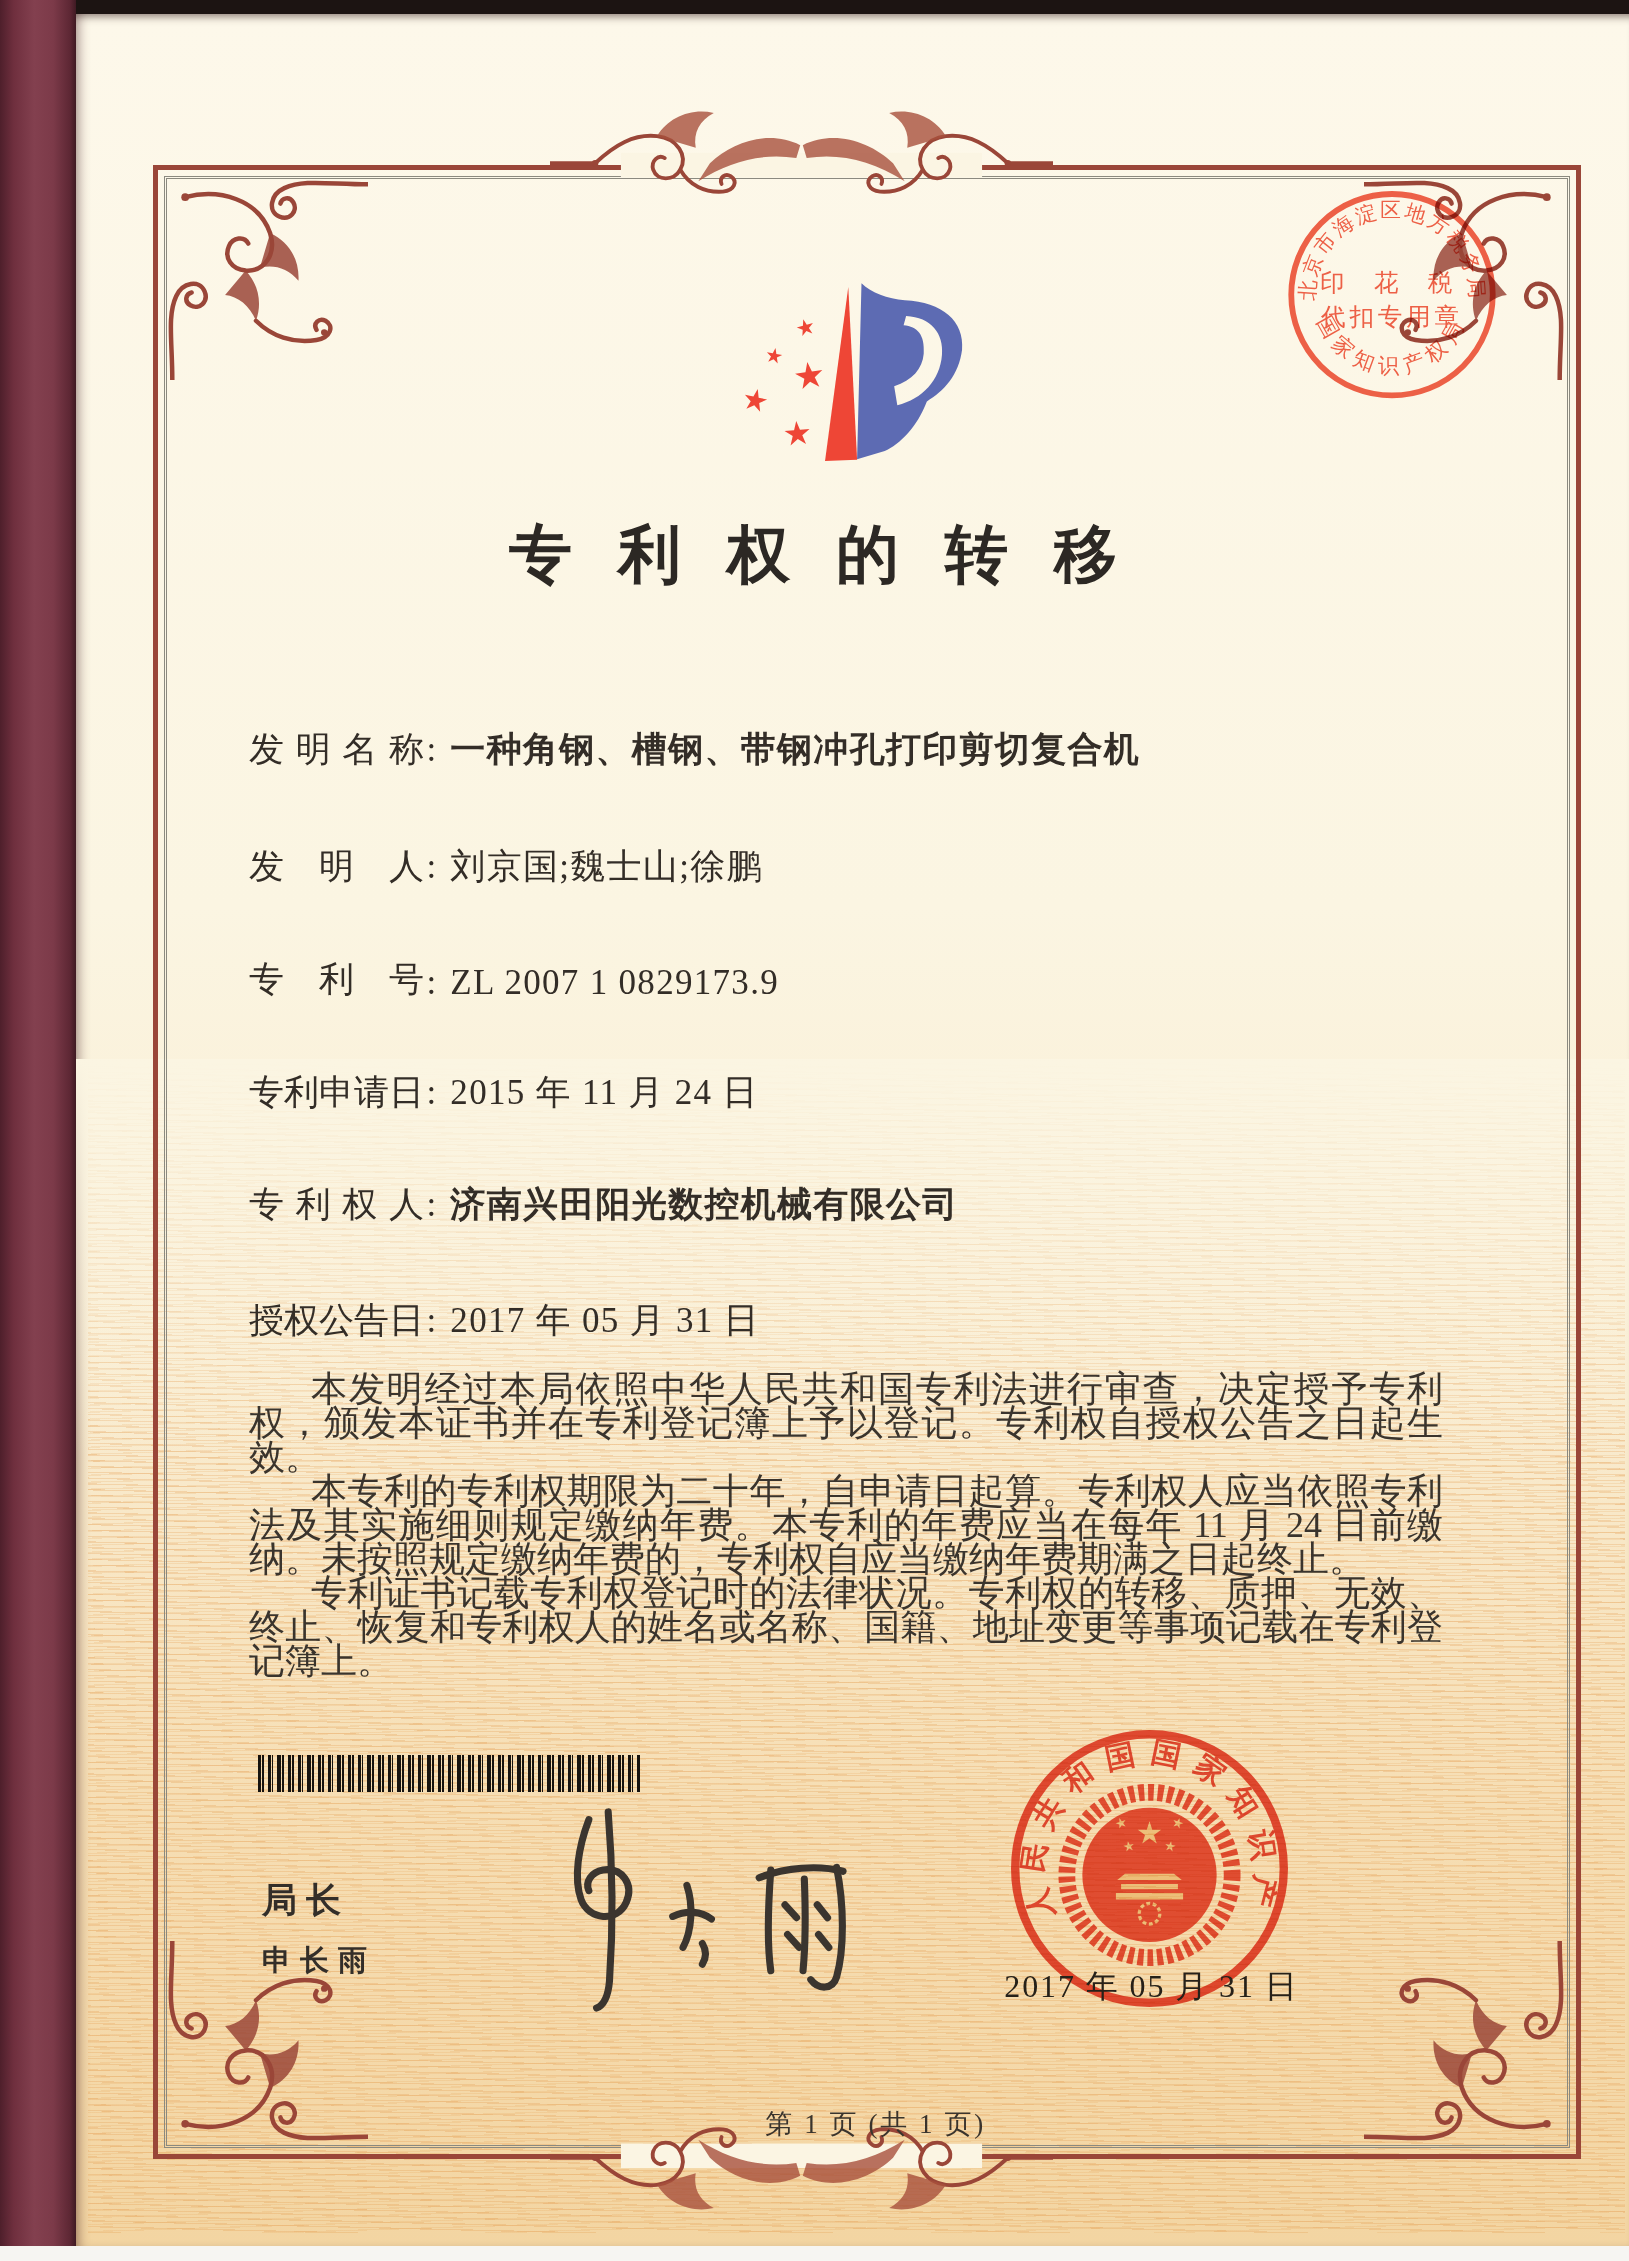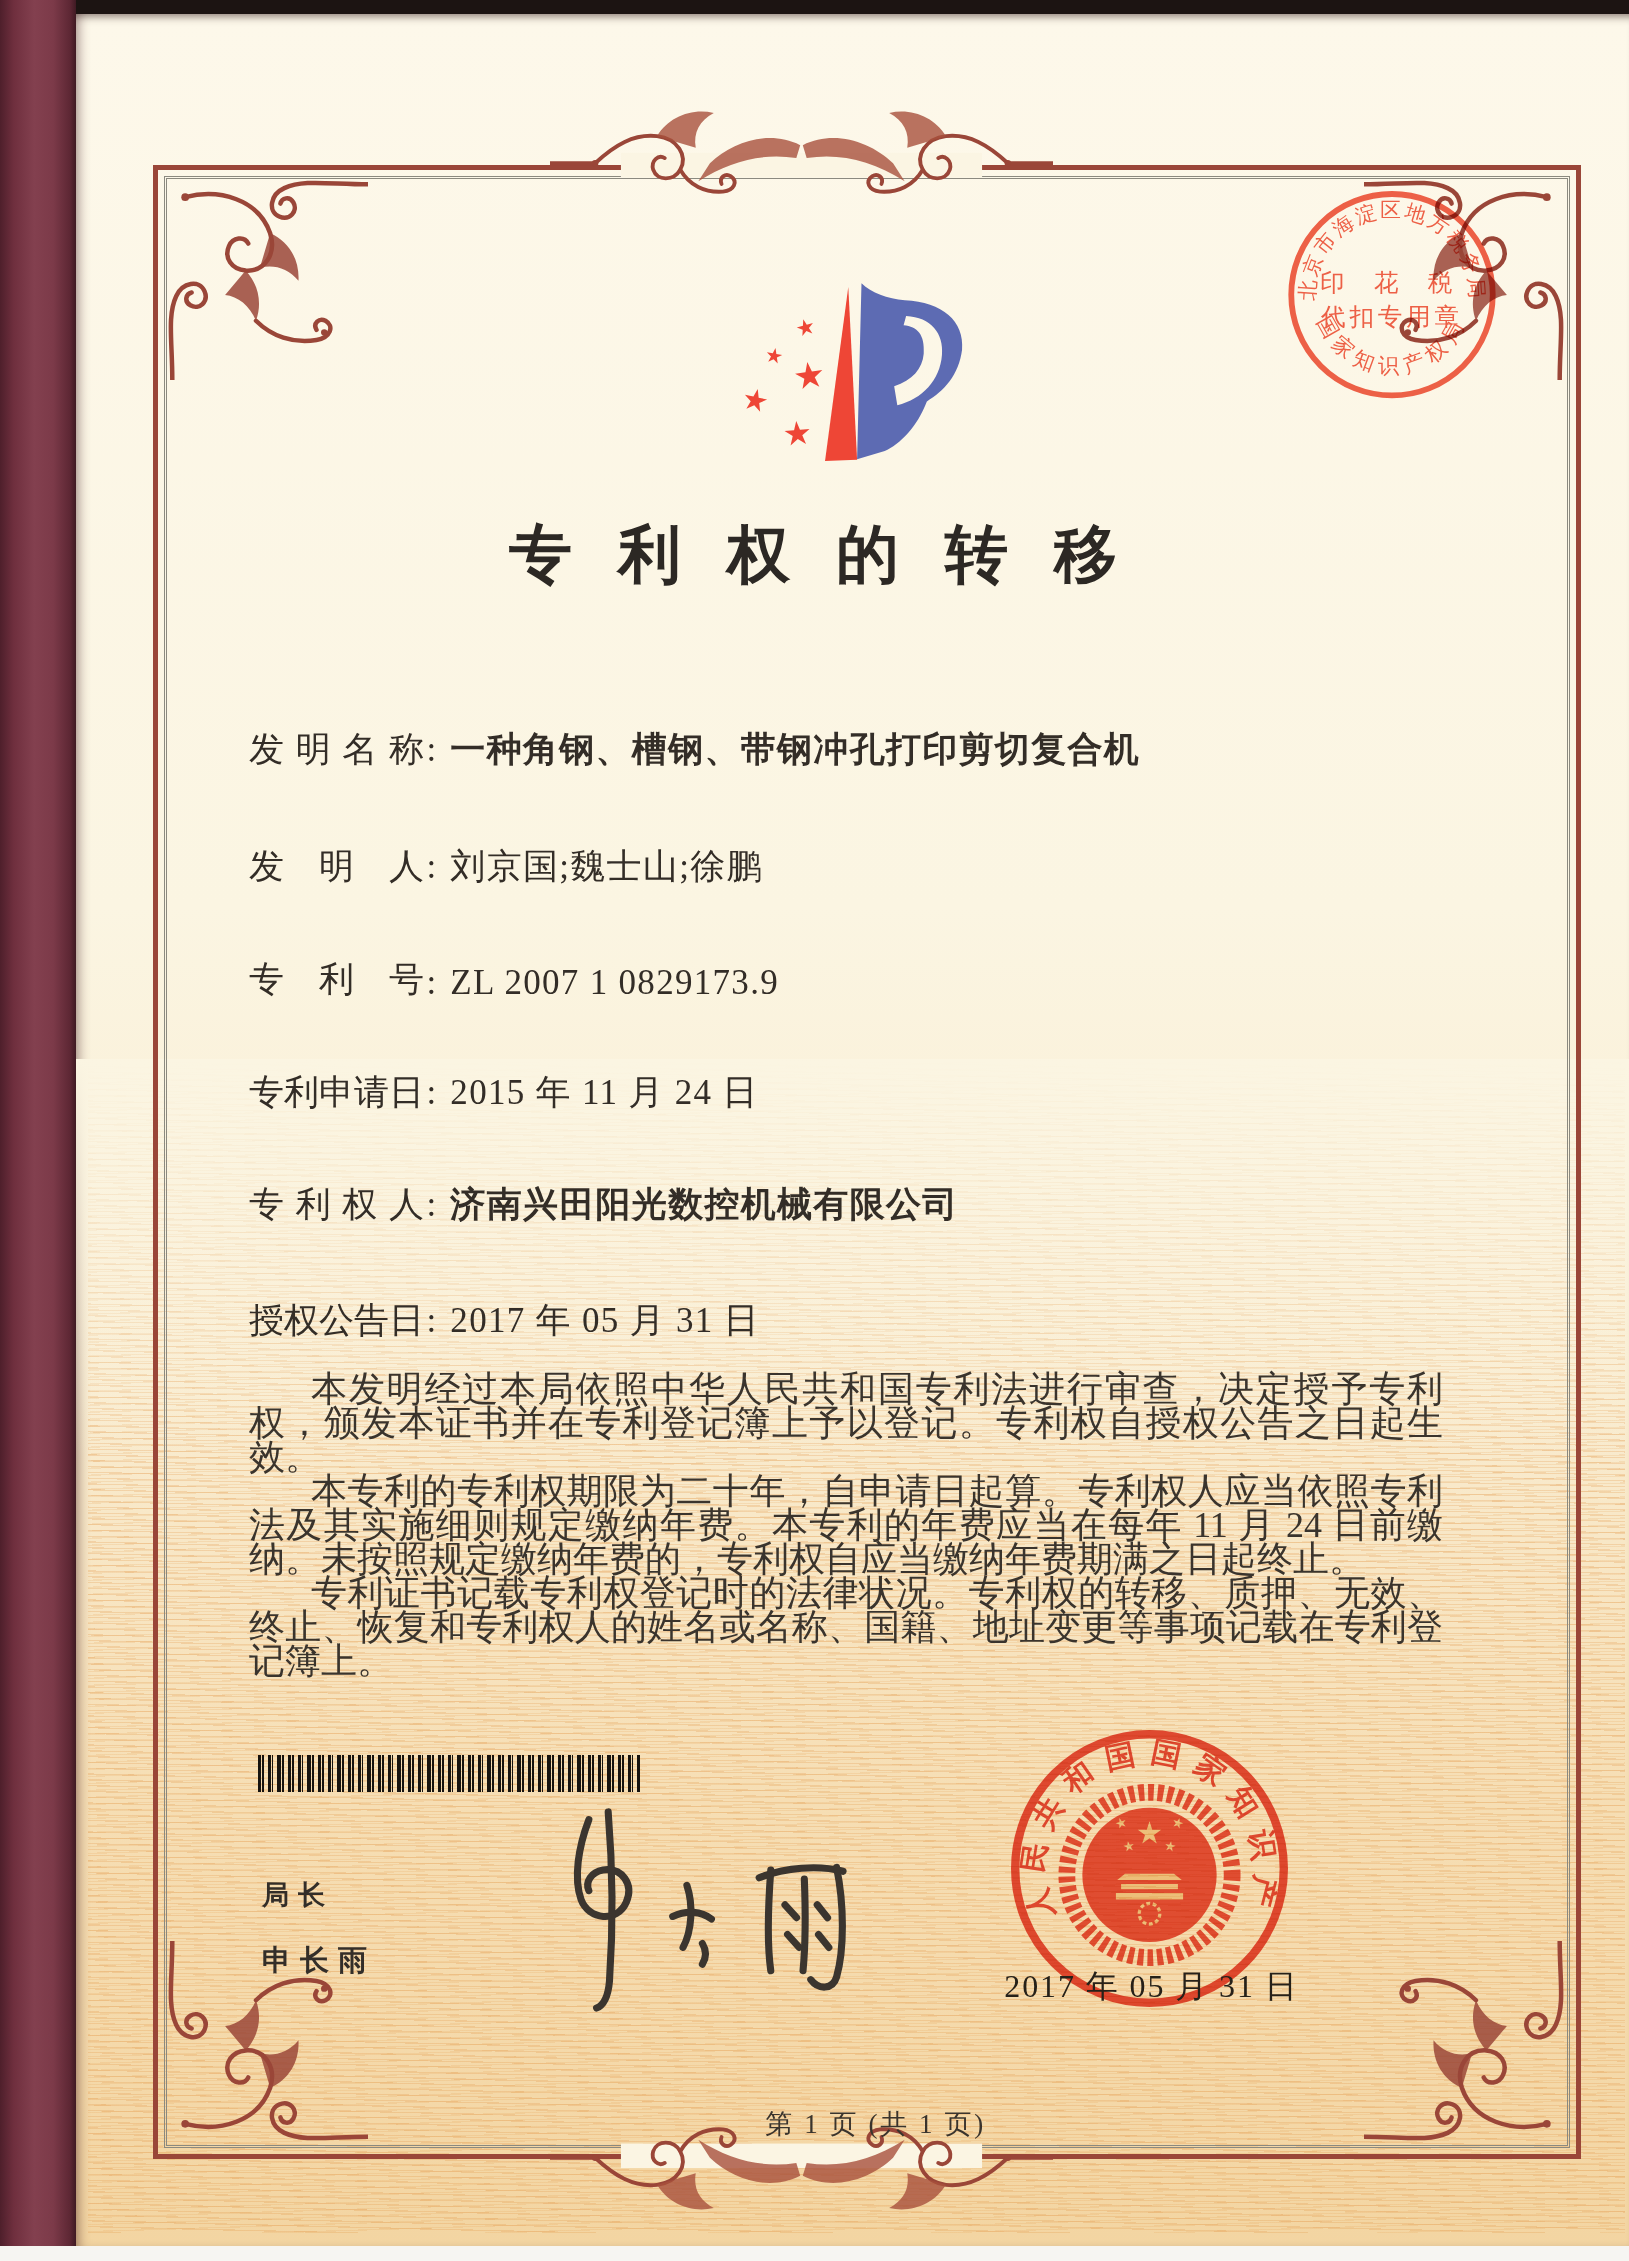--- a/index.html
+++ b/index.html
@@ -43,21 +43,21 @@
   .paras p{margin:0;text-indent:62px;}
   .barcode{position:absolute;left:182px;top:1741px;width:382px;height:37px;
     background:repeating-linear-gradient(90deg,
       #16130f 0 2.6px, rgba(0,0,0,0) 2.6px 4.5px,
       #16130f 4.5px 5.8px, rgba(0,0,0,0) 5.8px 9.7px,
       #16130f 9.7px 13px, rgba(0,0,0,0) 13px 14px,
       #16130f 14px 15.5px, rgba(0,0,0,0) 15.5px 18.7px,
       #16130f 18.7px 22.6px, rgba(0,0,0,0) 22.6px 24.5px,
       #16130f 24.5px 26px, rgba(0,0,0,0) 26px 30px);}
   .officer-title{position:absolute;left:186px;top:1863px;font-family:"Liberation Sans",sans-serif;
-         font-size:27px;font-weight:600;letter-spacing:9px;color:#332e29;}
+         font-size:35px;font-weight:600;letter-spacing:9px;color:#332e29;}
   .officer-name{position:absolute;left:186px;top:1927px;font-family:Liberation Serif, serif;
          font-size:29px;font-weight:600;letter-spacing:9px;color:#332e29;}
   .signature{position:absolute;left:438px;top:1794px;}
   .seal{position:absolute;left:925px;top:1706px;mix-blend-mode:multiply;opacity:.95;}
   .tax-stamp{position:absolute;left:1203px;top:169px;mix-blend-mode:multiply;opacity:.95;}
   .issue-date{position:absolute;left:927px;top:1951px;width:297px;text-align:center;z-index:6;
          font-size:32px;letter-spacing:1.9px;color:#262119;}
   .page-footer{position:absolute;left:516px;top:2092px;width:567px;text-align:center;
          font-size:27px;letter-spacing:2.6px;color:#3a342d;}
   .logo{position:absolute;left:634px;top:240px;}

